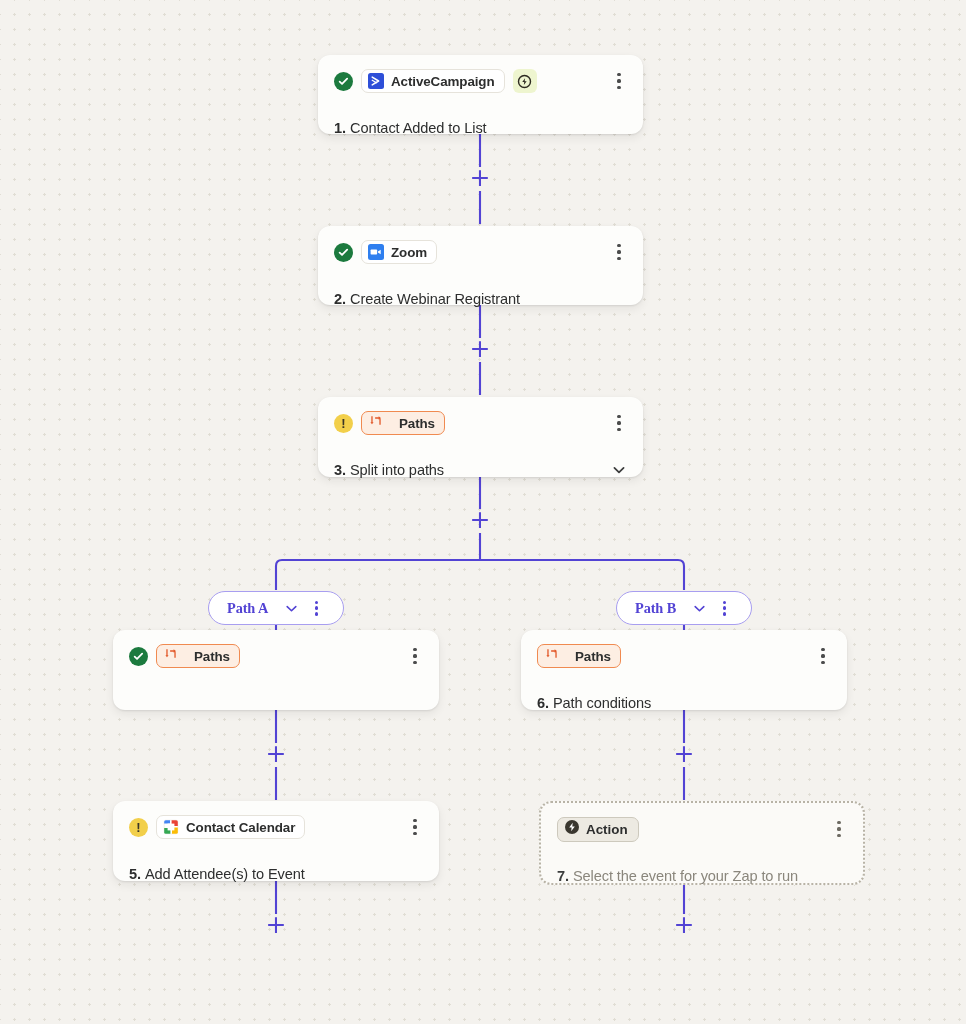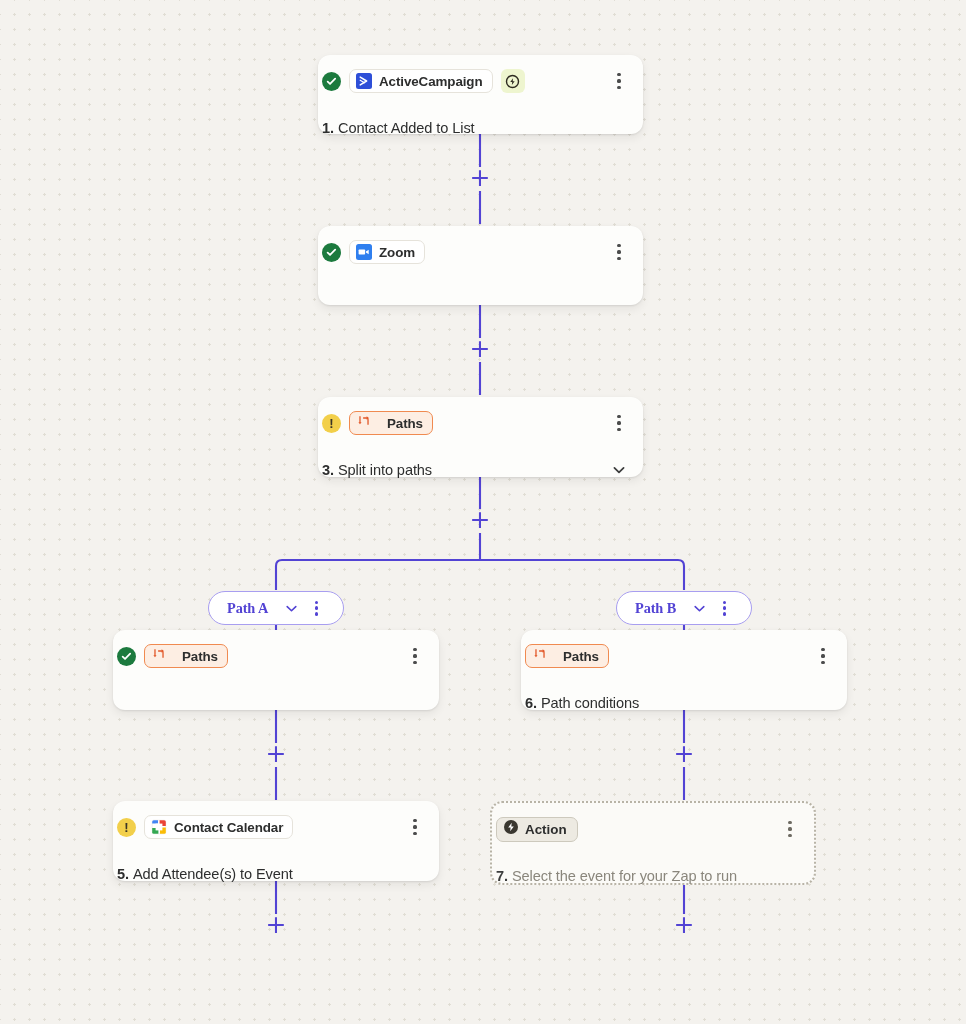--- a/index.html
+++ b/index.html
@@ -50,21 +50,21 @@
     font-family: "DejaVu Sans", sans-serif;
   }
 
   
   .card {
     position: absolute;
     background: #fdfdfb;
     border-radius: 12px;
     box-shadow: 0 1px 2px rgba(30,30,30,.10), 0 4px 10px rgba(30,30,30,.07);
     box-sizing: border-box;
-    padding: 14px 16px 14px 4px;
+    padding: 14px 16px 14px 16px;
     cursor: pointer;
   }
   .card.dashed {
     background: #fbfaf7;
     box-shadow: none;
     border: 2px dotted #b8b3a6;
   }
 
   .card-top {
     display: flex;
@@ -345,20 +345,24 @@
               <path d="M9.9 7.6 L12.7 5.8 v4.5 L9.9 8.5 z" fill="#fff"></path>
             </svg>
         </span>
         <span class="label">Zoom</span>
       </span>
       <span class="kebab">
           <i></i>
           <i></i>
           <i></i>
         </span>
+    </div>
+    <div class="card-title">
+      <span><span class="num">2. </span>
+      <span class="txt">Create Webinar Registrant</span></span>
     </div>
   </div>
 
   <div class="card" style="left:318px; top:397px; width:325px; height:80px;">
     <div class="card-top">
       <span class="status warn">
           <span class="bang">!</span>
         </span>
       <span class="paths-pill">
         <span>
@@ -490,21 +494,21 @@
           <i></i>
           <i></i>
         </span>
     </div>
     <div class="card-title">
       <span><span class="num">6. </span>
       <span class="txt">Path conditions</span></span>
     </div>
   </div>
 
-  <div class="card dashed" style="left:490px; top:801px; width:326px; height:84px;">
+  <div class="card dashed" style="left:539px; top:801px; width:326px; height:84px;">
     <div class="card-top">
       <span class="action-pill">
         <span>
           <svg width="16" height="16" viewBox="0 0 16 16">
               <circle cx="8" cy="8" r="7" fill="#3a372f"></circle>
               <path d="M8.7 3.8 L5.2 8.6 L7.6 8.6 L7.2 12.2 L10.8 7.4 L8.3 7.4 Z" fill="#fff"></path>
             </svg>
         </span>
         <span class="label">Action</span>
       </span>

